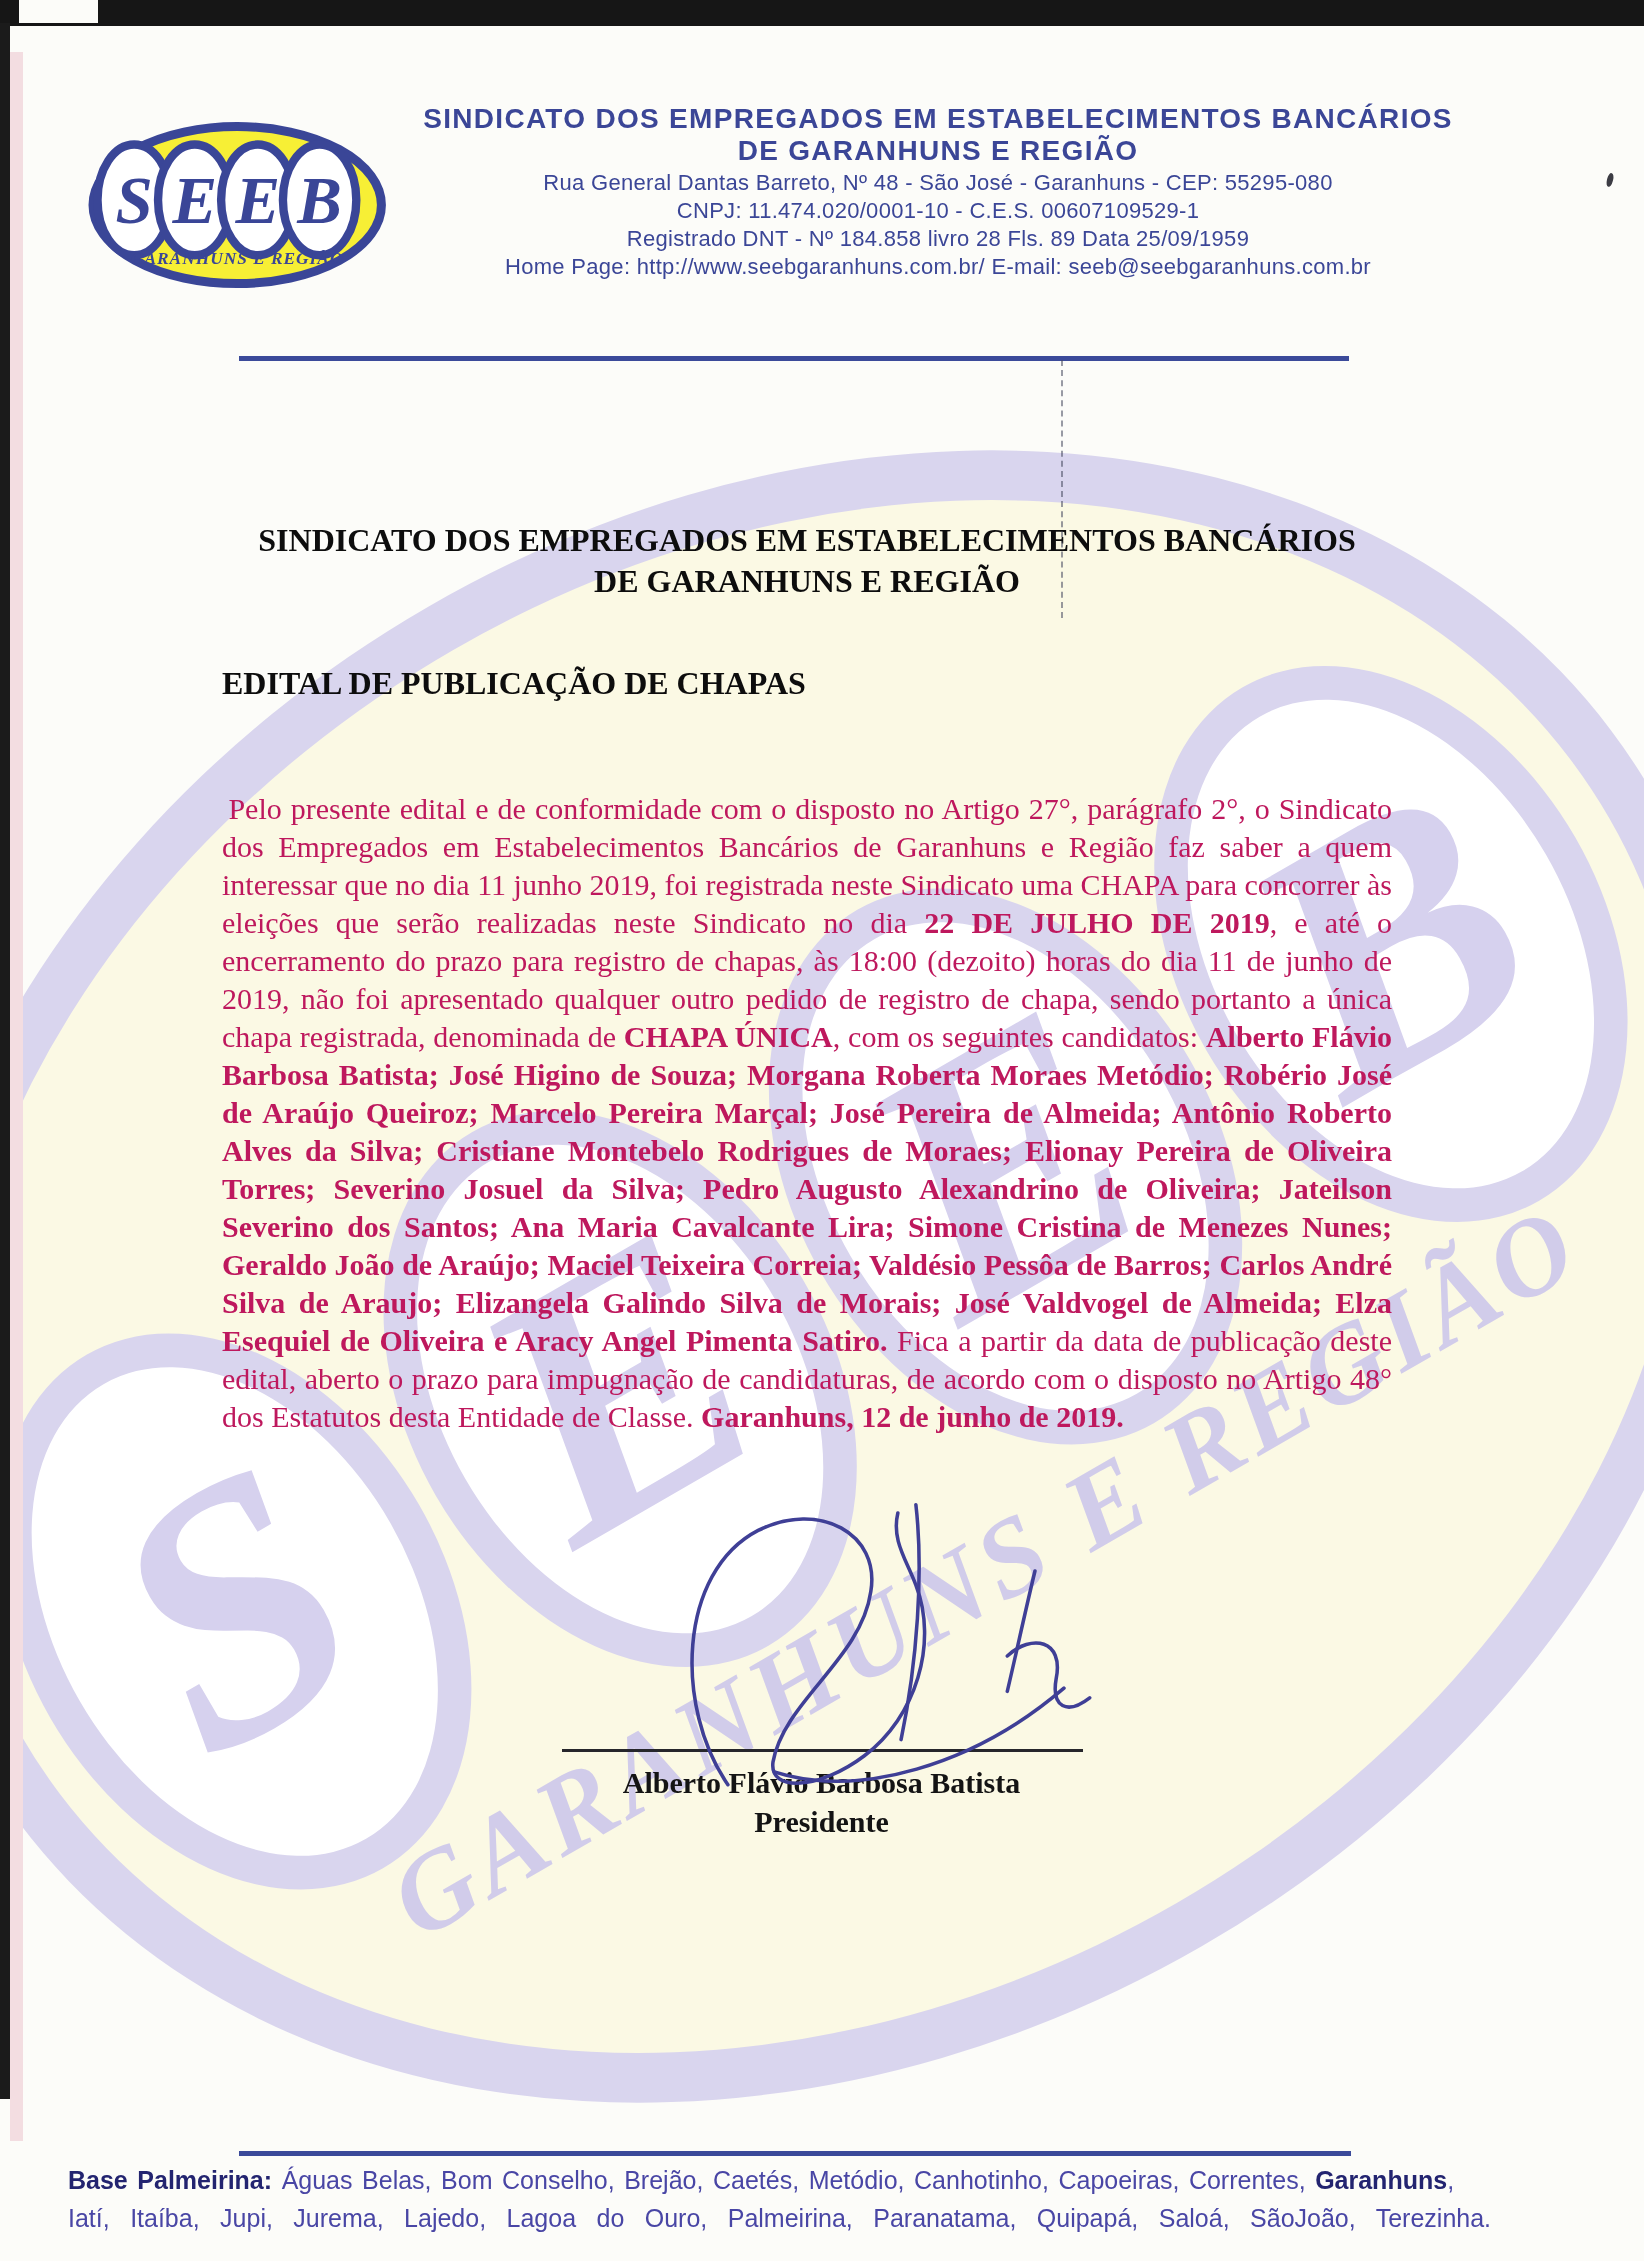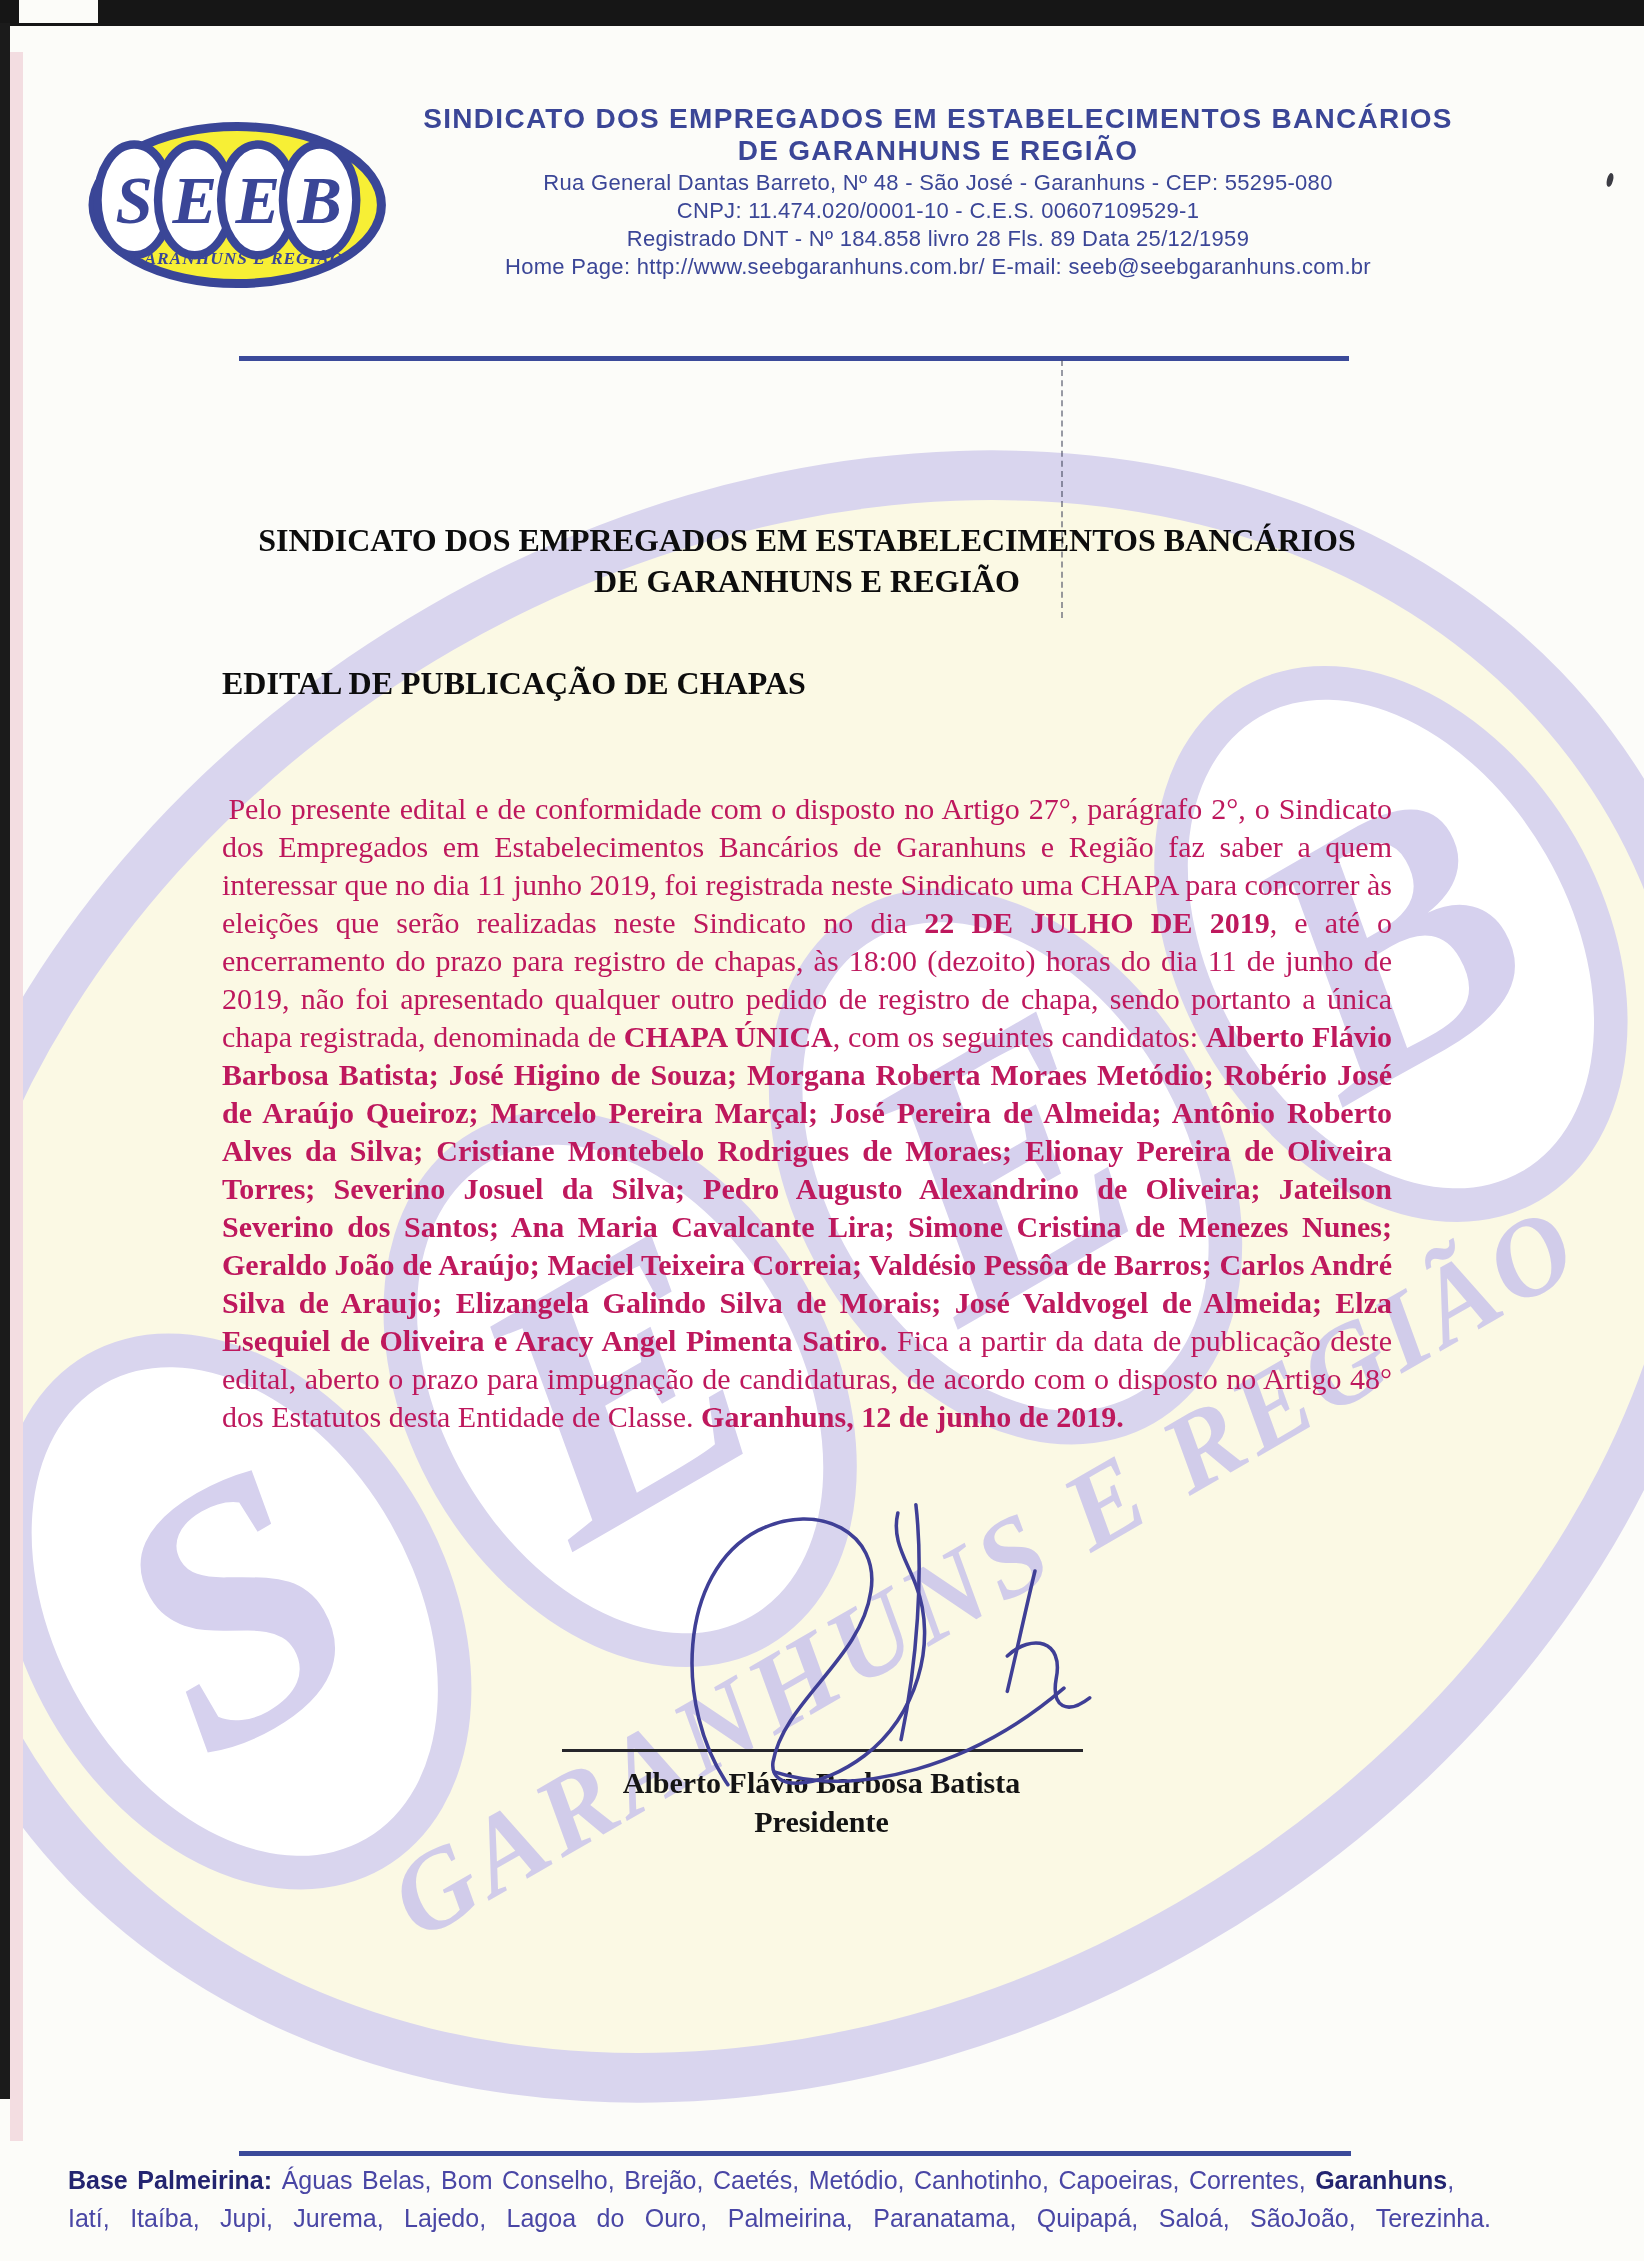--- a/index.html
+++ b/index.html
@@ -87,21 +87,21 @@
     <text x="366" y="158" text-anchor="middle" font-family="Liberation Serif,serif" font-style="italic" font-weight="bold" font-size="104" fill="#3a4697">B</text>
     <text x="238" y="222" text-anchor="middle" font-family="Liberation Serif,serif" font-style="italic" font-weight="bold" font-size="27" letter-spacing="1.5" fill="#3a4697">GARANHUNS E REGIÃO</text>
   </svg>
 
   <div class="abs htext">
     <div class="org">SINDICATO DOS EMPREGADOS EM ESTABELECIMENTOS BANCÁRIOS</div>
     <div class="org">DE GARANHUNS E REGIÃO</div>
     <div class="addr">
       <div>Rua General Dantas Barreto, Nº 48 - São José - Garanhuns - CEP: 55295-080</div>
       <div>CNPJ: 11.474.020/0001-10 - C.E.S. 00607109529-1</div>
-      <div>Registrado DNT - Nº 184.858 livro 28 Fls. 89 Data 25/12/1959</div>
+      <div>Registrado DNT - Nº 184.858 livro 28 Fls. 89 Data 25/09/1959</div>
       <div>Home Page: http://www.seebgaranhuns.com.br/ E-mail: seeb@seebgaranhuns.com.br</div>
     </div>
   </div>
   <div class="abs hrule"></div>
 
   <div class="abs titleblock">
     <div>SINDICATO DOS EMPREGADOS EM ESTABELECIMENTOS BANCÁRIOS</div>
     <div>DE GARANHUNS E REGIÃO</div>
   </div>
   <div class="abs subtitle">EDITAL DE PUBLICAÇÃO DE CHAPAS</div>

